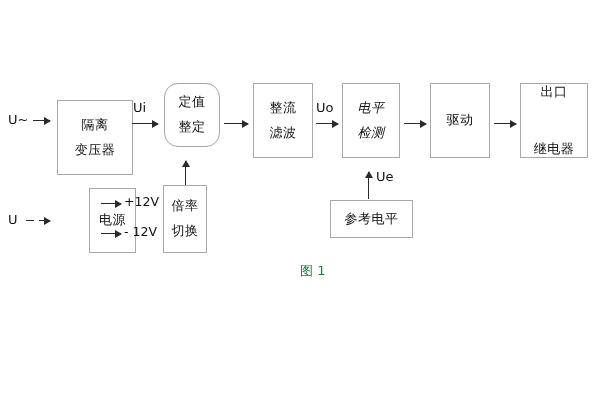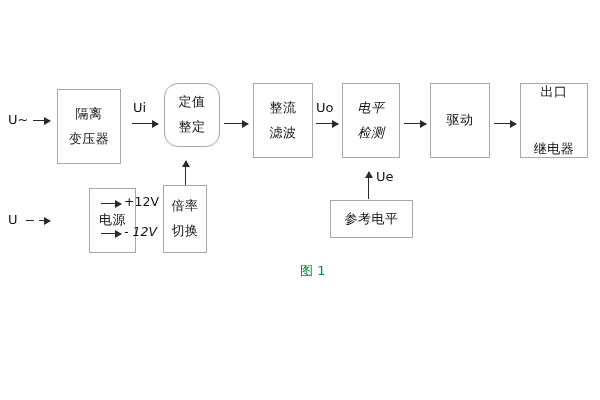--- a/index.html
+++ b/index.html
@@ -96,21 +96,21 @@
   }
 </style>
 </head>
 <body>
 
 <div id="canvas">
 
   <div class="label" style="left:8px; top:113px;">U~</div>
   <div class="harrow" style="left:33px; top:120px; width:17px;"></div>
 
-  <div class="block" style="left:57px; top:89px; width:64px; height:75px;">
+  <div class="block" style="left:57px; top:100px; width:76px; height:75px;">
     <span class="ln">隔离</span>
     <span class="ln">变压器</span>
   </div>
 
   <div class="label" style="left:133px; top:101px;">Ui</div>
   <div class="harrow" style="left:132px; top:123px; width:26px;"></div>
 
   <div class="block" style="left:164px; top:83px; width:56px; height:64px;border-radius:14px;">
     <span class="ln">定值</span>
     <span class="ln">整定</span>
@@ -149,21 +149,21 @@
   <div class="harrow" style="left:39px; top:220px; width:11px;"></div>
 
   <div class="block" style="left:53px; top:188px; width:47px; height:65px;margin-left:36px;">
     <span class="ln">电源</span>
   </div>
 
   <div class="harrow" style="left:101px; top:203px; width:20px;"></div>
   <div class="label small" style="left:124px; top:196px;">+12V</div>
 
   <div class="harrow" style="left:101px; top:233px; width:20px;"></div>
-  <div class="label small" style="left:124px; top:226px;font-style:italic;">- 12V</div>
+  <div class="label small" style="left:124px; top:226px;">- 12V</div>
 
   <div class="block" style="left:163px; top:185px; width:44px; height:68px;">
     <span class="ln">倍率</span>
     <span class="ln">切换</span>
   </div>
 
   <div class="varrow" style="left:185px; top:161px; height:24px;"></div>
 
   <div class="varrow" style="left:368px; top:172px; height:27px;"></div>
   <div class="label" style="left:376px; top:170px;">Ue</div>

